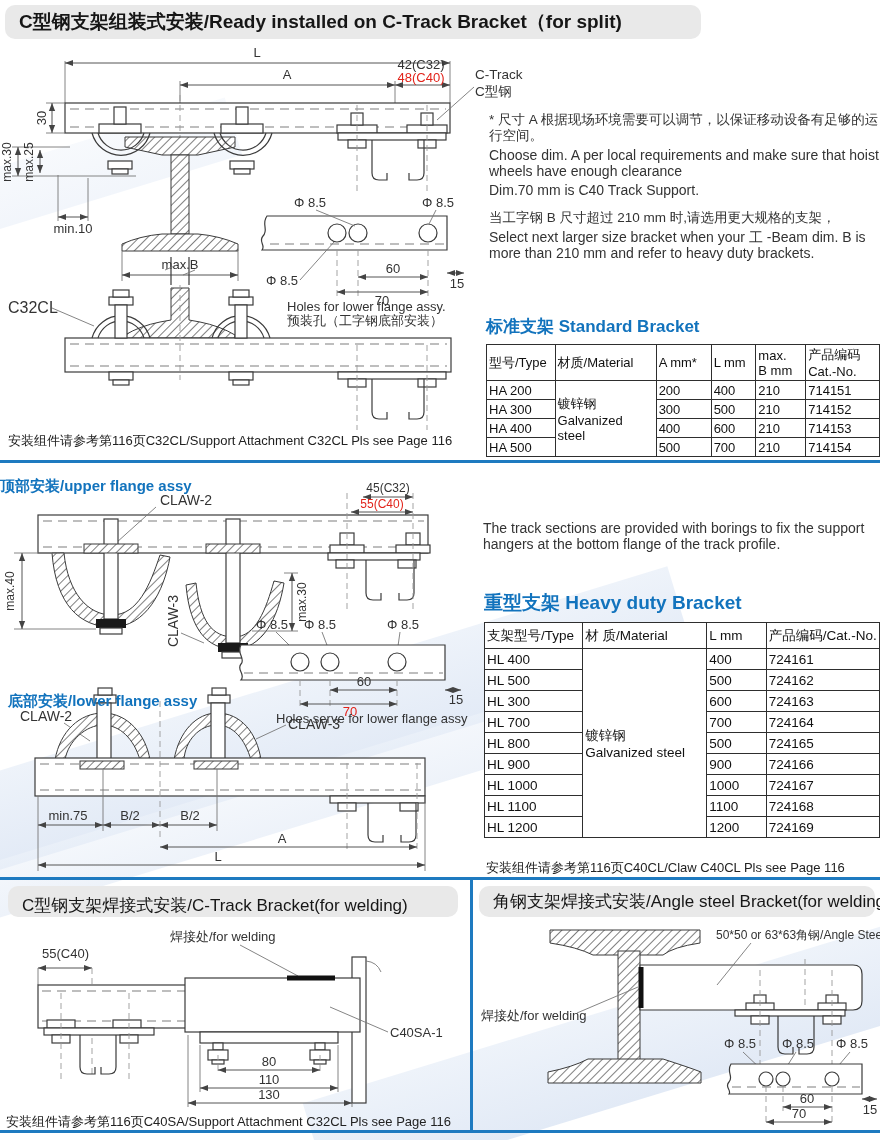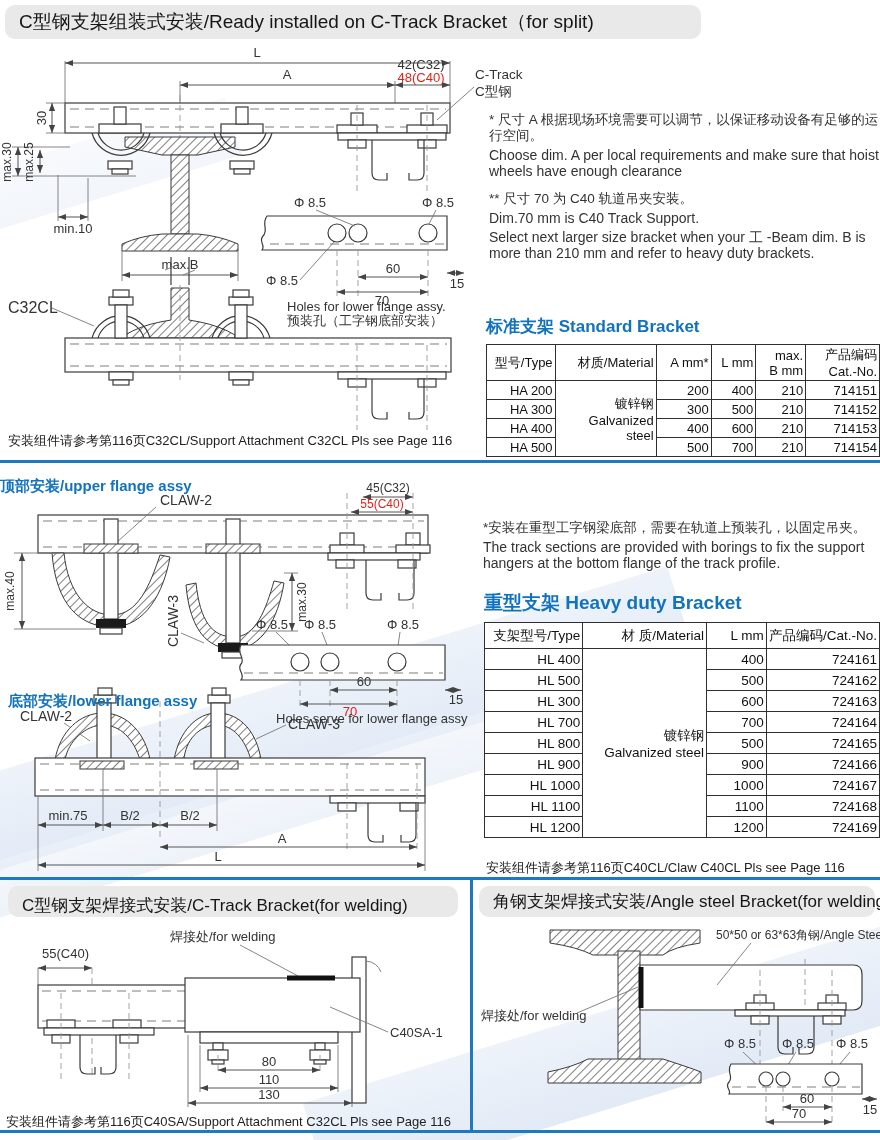--- a/index.html
+++ b/index.html
@@ -11,21 +11,21 @@
   .bluehead{position:absolute;z-index:2;color:#1273bd;font-weight:bold;font-size:15px}
   .hline{position:absolute;z-index:2;background:#1e7ac0}
   .vline{position:absolute;z-index:2;background:#1e7ac0}
   .note{position:absolute;z-index:1;width:392px;color:#333}
   .note p{margin:0 0 3px 0}
   .note .cn{font-size:13.5px;line-height:16px}
   .note .en{font-size:14px;line-height:16px}
   .gap{margin-top:12px !important}
   .ftr{position:absolute;z-index:2;font-size:13px;color:#222;white-space:nowrap}
   .ctk{position:absolute;z-index:1;font-size:13.5px;line-height:17px;color:#333}
-  table{border-collapse:collapse;background:#fff;text-align:right;color:#111}
+  table{border-collapse:collapse;background:#fff;text-align:left;color:#111}
   .tblwrap{position:absolute;z-index:2}
   .tbl-title{color:#1273bd;font-weight:bold;margin-bottom:6px}
   td,th{border:1.6px solid #2e2e2e;font-weight:normal;white-space:pre-line;padding:0 2px}
   .std td,.std th{font-size:13px}
   .hvy td,.hvy th{font-size:13.5px}
   svg{position:absolute;z-index:1;overflow:visible}
   svg text{fill:#333;font-family:"Liberation Sans","DejaVu Sans",sans-serif}
   .ln{stroke:#3b3b3b;stroke-width:1.2;fill:none}
   .lw{stroke:#3b3b3b;stroke-width:1.2;fill:#fff}
   .ht{stroke:#3b3b3b;stroke-width:1}
@@ -39,21 +39,21 @@
 </head>
 <body>
 
 <div class="page">
 
   <div class="stripe" style="left:-160px;top:690px;width:860px;height:95px;"></div>
   <div class="stripe" style="left:-120px;top:800px;width:640px;height:55px;opacity:.6"></div>
   <div class="stripe" style="left:300px;top:990px;width:760px;height:95px;"></div>
   <div class="stripe" style="left:-60px;top:140px;width:300px;height:60px;opacity:.45"></div>
 
-  <div class="titlebar" style="left:5px;top:5px;width:668px;height:34px;font-size:19px;">
+  <div class="titlebar" style="left:5px;top:5px;width:668px;height:34px;font-size:19px;font-weight:bold;">
     <span>C型钢支架组装式安装/Ready installed on C-Track Bracket（for split)</span>
   </div>
 
   <svg style="left:0;top:45px" width="480" height="415" viewBox="0 0 480 415">
     <defs>
       <pattern id="h1" width="6" height="6" patternUnits="userSpaceOnUse" patternTransform="rotate(45)">
         <rect width="6" height="6" fill="#fff"></rect>
           <line x1="0" y1="0" x2="0" y2="6" stroke="#555" stroke-width="1.5"></line>
       </pattern>
       <marker id="a1" viewBox="0 0 10 10" refX="9" refY="5" markerWidth="9" markerHeight="9" orient="auto-start-reverse">
@@ -185,22 +185,22 @@
   </svg>
 
   <div class="ctk" style="left:475px;top:66px;">
     <div>C-Track</div>
     <div>C型钢</div>
   </div>
 
   <div class="note" style="left:489px;top:112px;">
     <p class="cn">* 尺寸 A 根据现场环境需要可以调节，以保证移动设备有足够的运行空间。</p>
     <p class="en">Choose dim. A per local requirements and make sure that hoist wheels have enough clearance</p>
-    <p class="cn gap">** 尺寸 70 为 C40 轨道吊夹安装。</p>
     <p class="en">Dim.70 mm is C40 Track Support.</p>
+    <p class="cn gap">当工字钢 B 尺寸超过 210 mm 时,请选用更大规格的支架，</p>
     <p class="en">Select next larger size bracket when your 工  -Beam dim. B is more than 210 mm and refer to  heavy duty brackets.</p>
   </div>
 
   <div class="tblwrap" style="left:486px;top:315px;">
     <div class="tbl-title" style="font-size:17px">标准支架 Standard Bracket</div>
     <table class="std">
       <tbody>
           <tr style="height:36px">
         <th style="width:66px">型号/Type</th>
         <th style="width:100px">材质/Material</th>
@@ -371,21 +371,20 @@
     <text class="t13" x="130" y="347" text-anchor="middle">B/2</text>
     <line class="dim" x1="160" y1="352" x2="217" y2="352" marker-start="url(#a2)" marker-end="url(#a2)"></line>
     <text class="t13" x="190" y="347" text-anchor="middle">B/2</text>
     <line class="dim" x1="160" y1="374" x2="417" y2="374" marker-start="url(#a2)" marker-end="url(#a2)"></line>
     <text class="t13" x="282" y="370" text-anchor="middle">A</text>
     <line class="dim" x1="38" y1="392" x2="425" y2="392" marker-start="url(#a2)" marker-end="url(#a2)"></line>
     <text class="t13" x="218" y="388" text-anchor="middle">L</text>
   </svg>
 
   <div class="note" style="left:483px;top:520px;">
-    <p class="cn">*安装在重型工字钢梁底部，需要在轨道上预装孔，以固定吊夹。</p>
     <p class="en" style="white-space:pre-line">The track sections are provided with borings to fix the support
 hangers at the bottom flange of the track profile.</p>
   </div>
 
   <div class="tblwrap" style="left:484px;top:590px;">
     <div class="tbl-title" style="font-size:19px">重型支架 Heavy duty Bracket</div>
     <table class="hvy">
       <tbody>
           <tr style="height:26px">
         <th style="width:96px">支架型号/Type</th>

